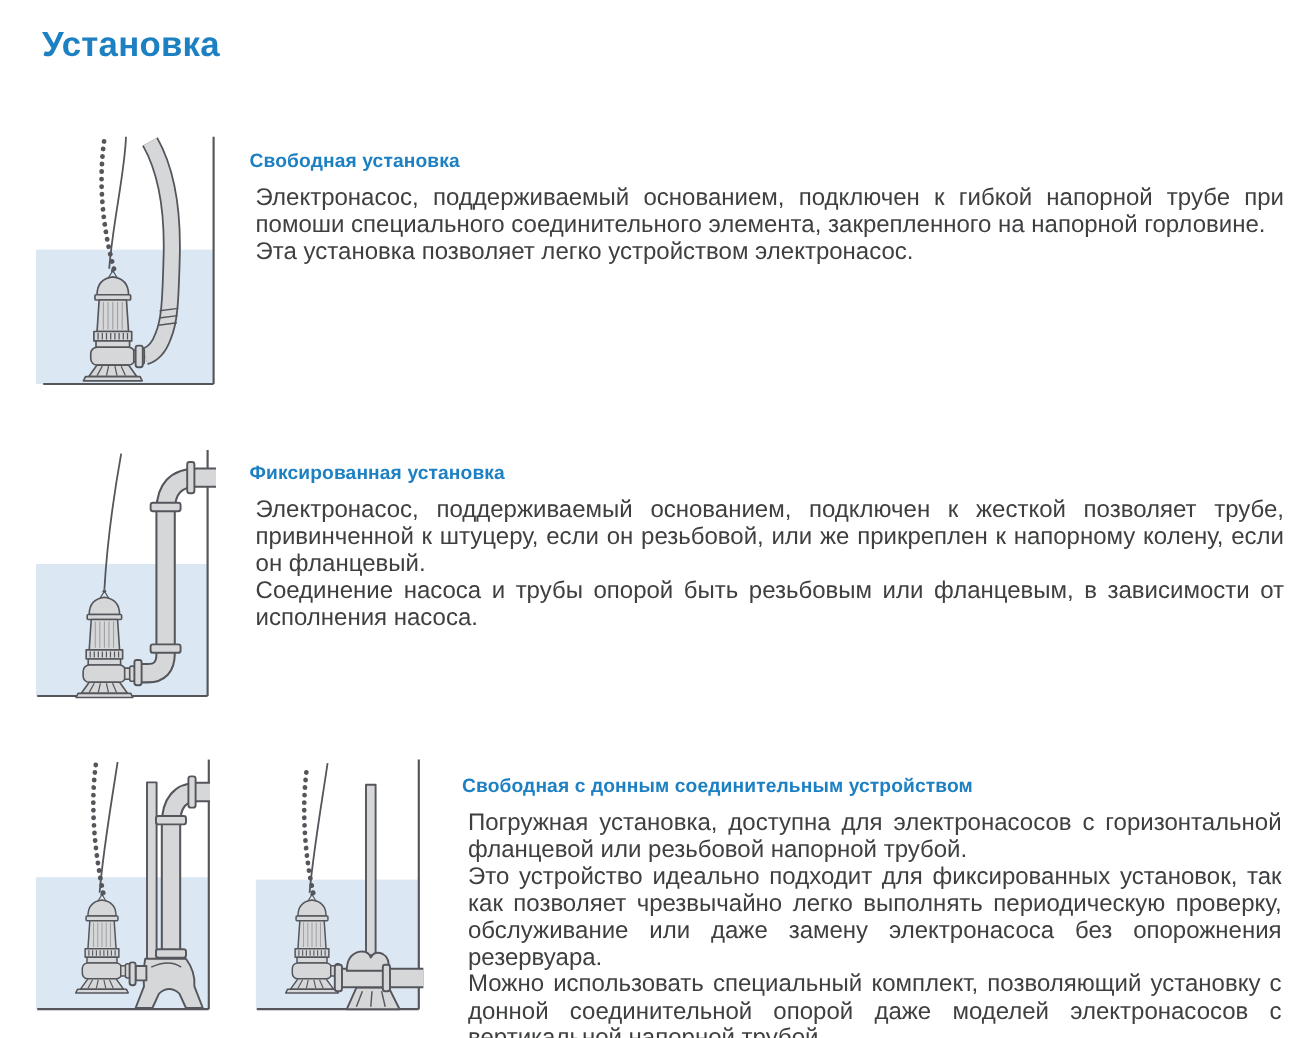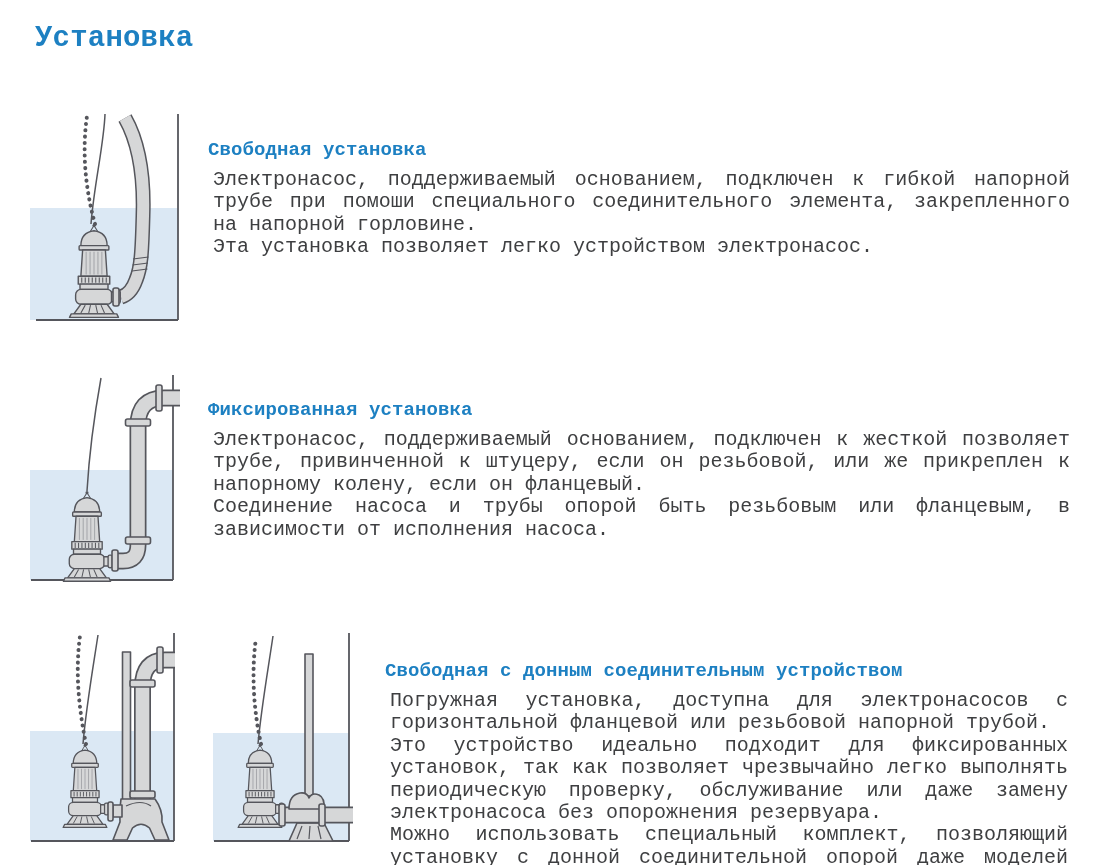--- a/index.html
+++ b/index.html
@@ -6,30 +6,30 @@
     --accent:#1d80c2;
     --body-text:#3e3f41;
     --water:#dbe8f4;
     --fig-line:#55565c;
     --fig-fill:#d6d7d8;
   }
   *{box-sizing:border-box}
   html,body{margin:0;padding:0;background:#fff}
   .page{
     position:relative;width:1097px;height:865px;background:#ffffff;
-    font-family:Liberation Mono, monospace;overflow:hidden;
+    font-family:Liberation Sans, sans-serif;overflow:hidden;
   }
   .title{
     position:absolute;left:35px;top:22px;margin:0;
     font-size:29px;font-weight:700;color:var(--accent);letter-spacing:.2px;
   }
   .fig{position:absolute}
   .sec-text{position:absolute}
   .sec-text h2{
-    margin:16px 0 7px 0;font-size:19px;font-weight:700;color:var(--accent);
+    margin:1px 0 7px 0;font-size:16px;font-weight:700;color:var(--accent);
     line-height:24px;letter-spacing:.1px;
   }
   .sec-text p{
     margin:0;padding-left:5px;font-size:20px;line-height:22.4px;
     color:var(--body-text);text-align:justify;
   }
   
   .water{fill:var(--water)}
   .wall{stroke:var(--fig-line);stroke-width:1.8;fill:none}
   .floor{stroke:var(--fig-line);stroke-width:1.8;fill:none}

